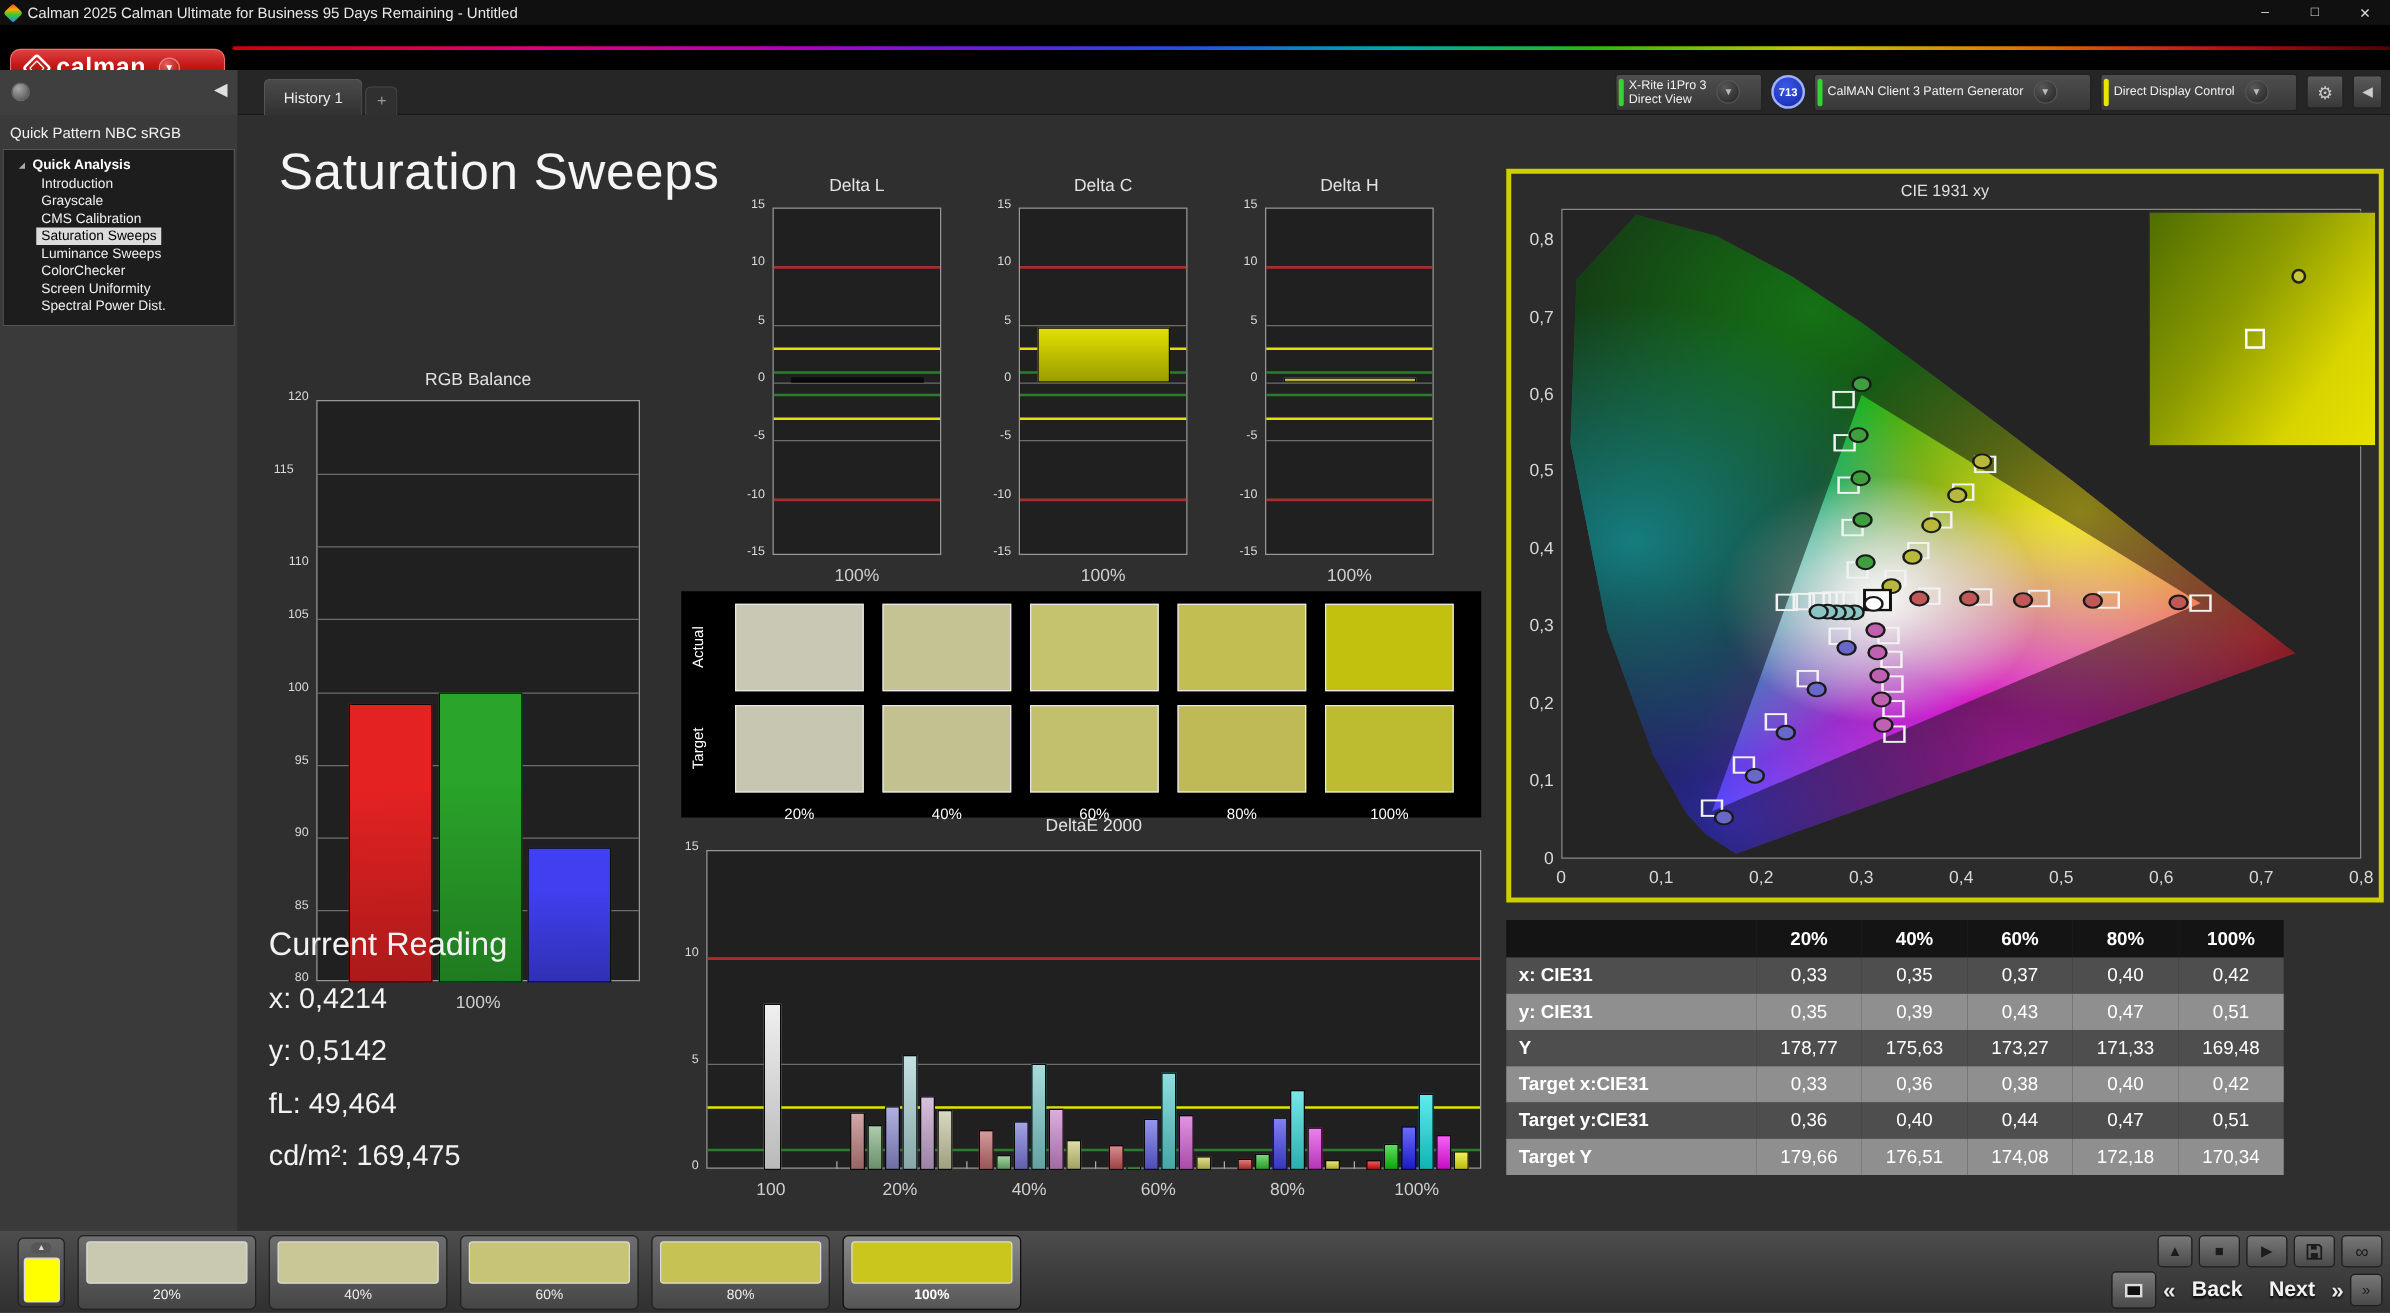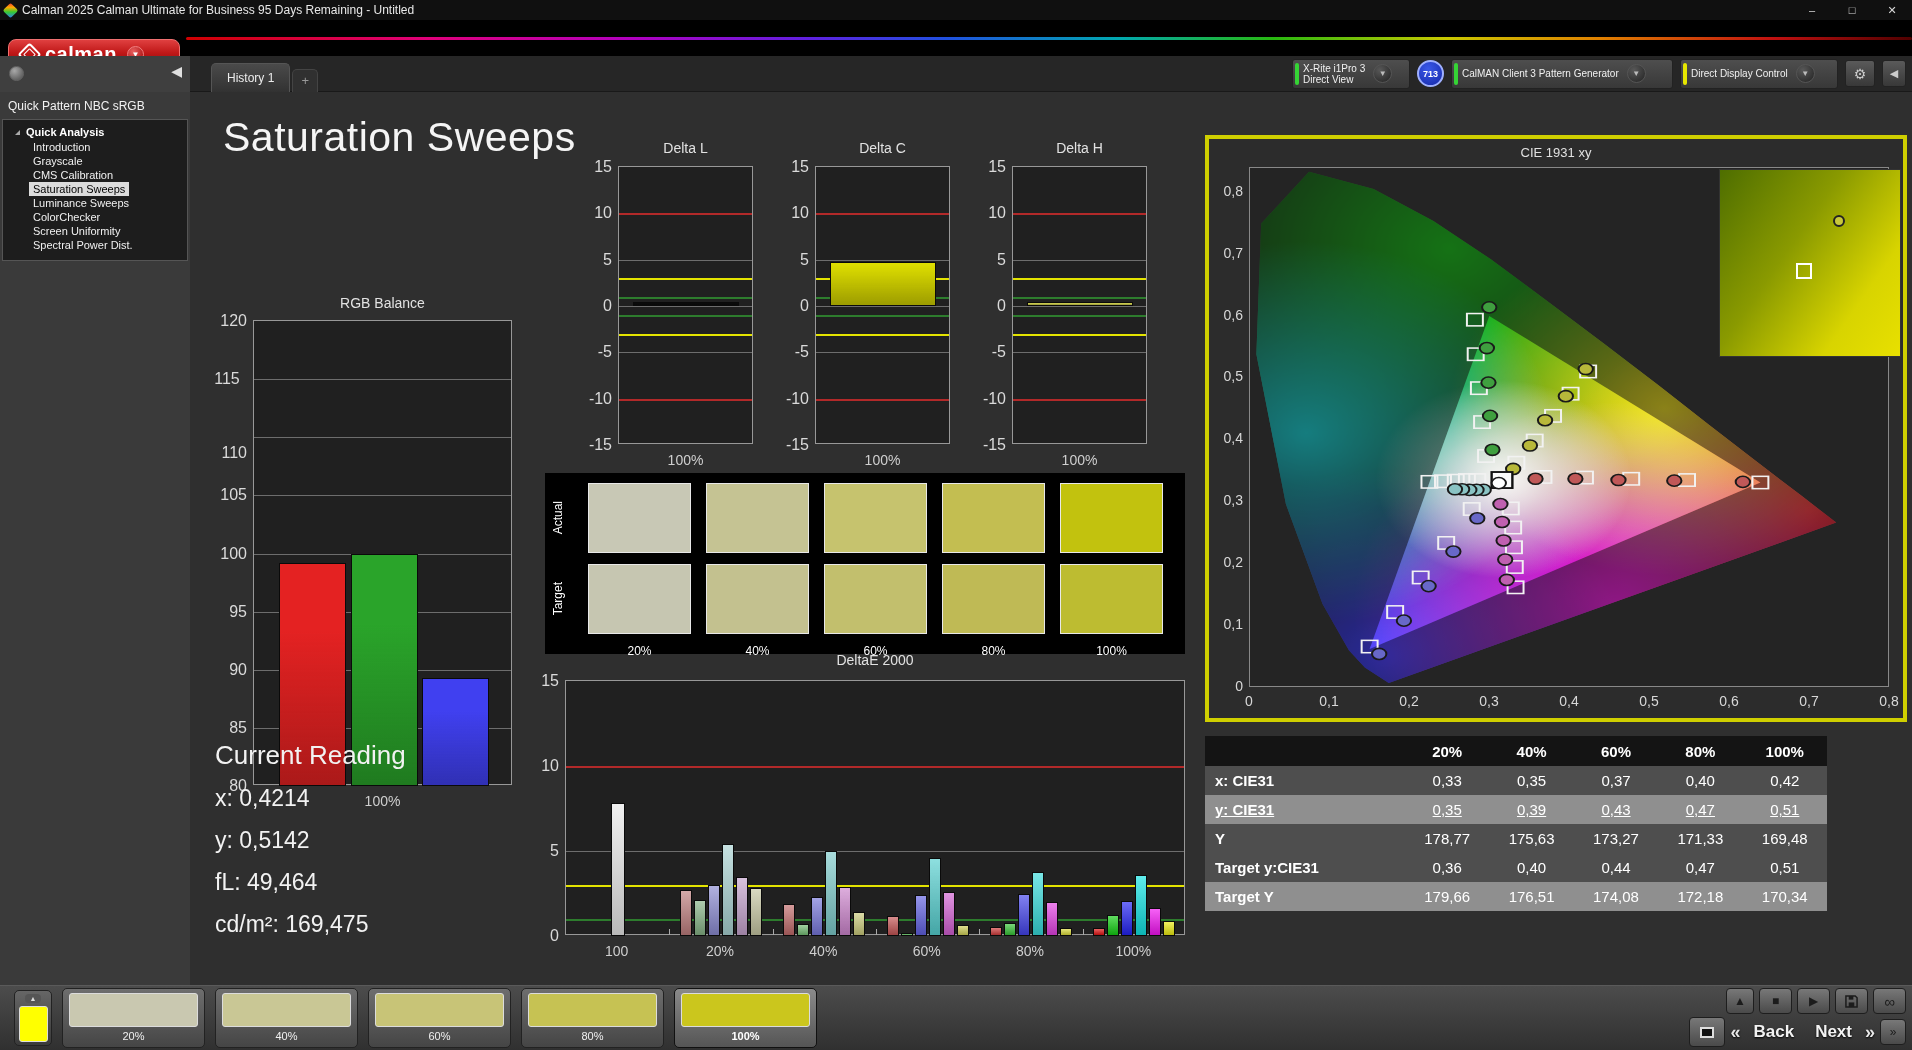--- a/index.html
+++ b/index.html
@@ -69,21 +69,21 @@
   .tree-item.sel { background:#dcdcdc; color:#000; }
 
   
   .main { position:absolute; left:190px; top:92px; width:1722px; height:893px; background:#2f2f2f; }
   .page-title { position:absolute; left:33px; top:22px; font-size:41px; color:#f5f5f5; letter-spacing:.5px; }
 
   .chart { position:absolute; }
   .chart-title { position:absolute; text-align:center; color:#e2e2e2; font-size:14px; }
   .plot { position:absolute; background:#202020; border:1px solid #989898; }
   .gl { position:absolute; left:0; right:0; height:1px; }
-  .ytick { position:absolute; color:#dadada; font-size:16px; text-align:right; width:40px; }
+  .ytick { position:absolute; color:#dadada; font-size:10px; text-align:right; width:40px; }
   .xlab { position:absolute; color:#cfcfcf; font-size:14px; text-align:center; }
   .bar { position:absolute; border:1.5px solid #0a0a0a; }
   .gtick { position:absolute; width:1px; height:6px; background:#aaa; }
 
   
   .swpanel { position:absolute; left:355px; top:381px; width:640px; height:181px; background:#000; padding:9px 8px 4px 6px; }
   .swrow { display:flex; align-items:center; height:72px; margin-bottom:9px; }
   .swrowlab { width:22px; color:#fff; font-size:12px; transform:rotate(180deg); writing-mode:vertical-rl; text-align:center; flex:none;}
   .swcell { width:103px; height:70px; border:1px solid #e8e8e8; margin-left:15px; }
   .swlabels { display:flex; margin-left:22px; }
@@ -577,35 +577,43 @@
             <th>100%</th>
           </tr>
           <tr style="background:#4e4e4e;">
             <td class="rl">x: CIE31</td>
             <td>0,33</td>
             <td>0,35</td>
             <td>0,37</td>
             <td>0,40</td>
             <td>0,42</td>
           </tr>
-          <tr style="background:#8f8f8f;text-decoration:underline;">
+          <tr style="background:#8f8f8f;">
             <td class="rl">y: CIE31</td>
             <td>0,35</td>
             <td>0,39</td>
             <td>0,43</td>
             <td>0,47</td>
             <td>0,51</td>
           </tr>
           <tr style="background:#4e4e4e;">
             <td class="rl">Y</td>
             <td>178,77</td>
             <td>175,63</td>
             <td>173,27</td>
             <td>171,33</td>
             <td>169,48</td>
+          </tr>
+          <tr style="background:#8f8f8f;">
+            <td class="rl">Target x:CIE31</td>
+            <td>0,33</td>
+            <td>0,36</td>
+            <td>0,38</td>
+            <td>0,40</td>
+            <td>0,42</td>
           </tr>
           <tr style="background:#4e4e4e;">
             <td class="rl">Target y:CIE31</td>
             <td>0,36</td>
             <td>0,40</td>
             <td>0,44</td>
             <td>0,47</td>
             <td>0,51</td>
           </tr>
           <tr style="background:#8f8f8f;">

